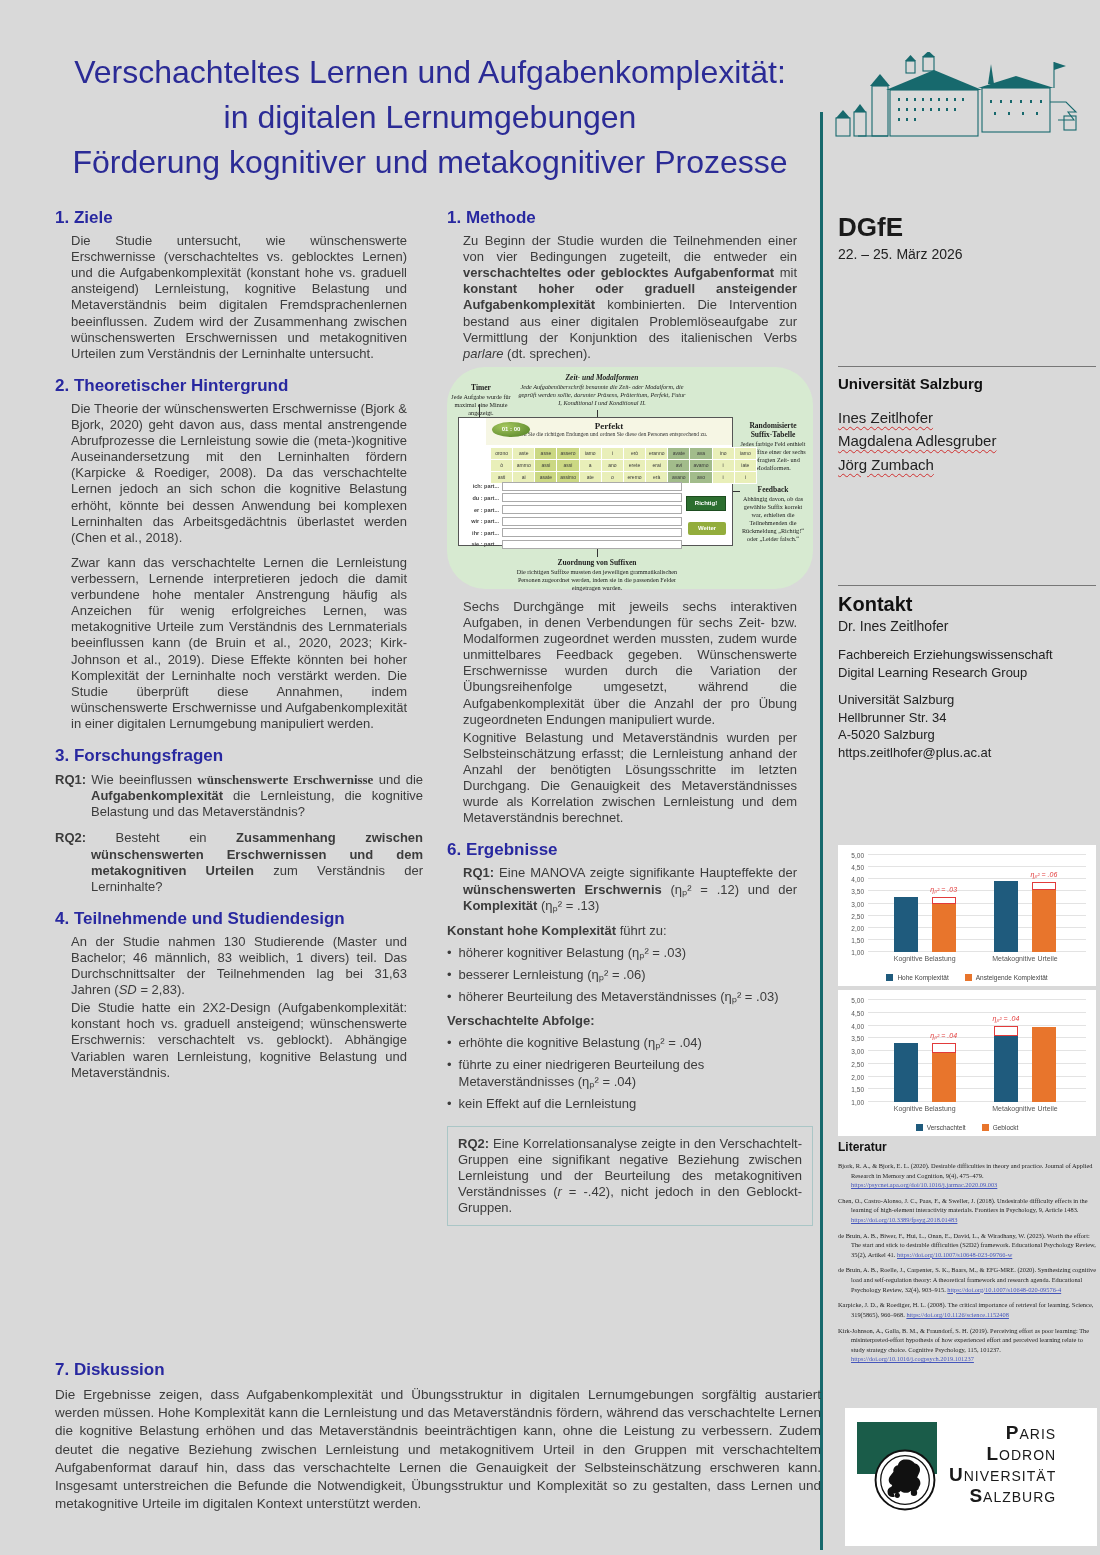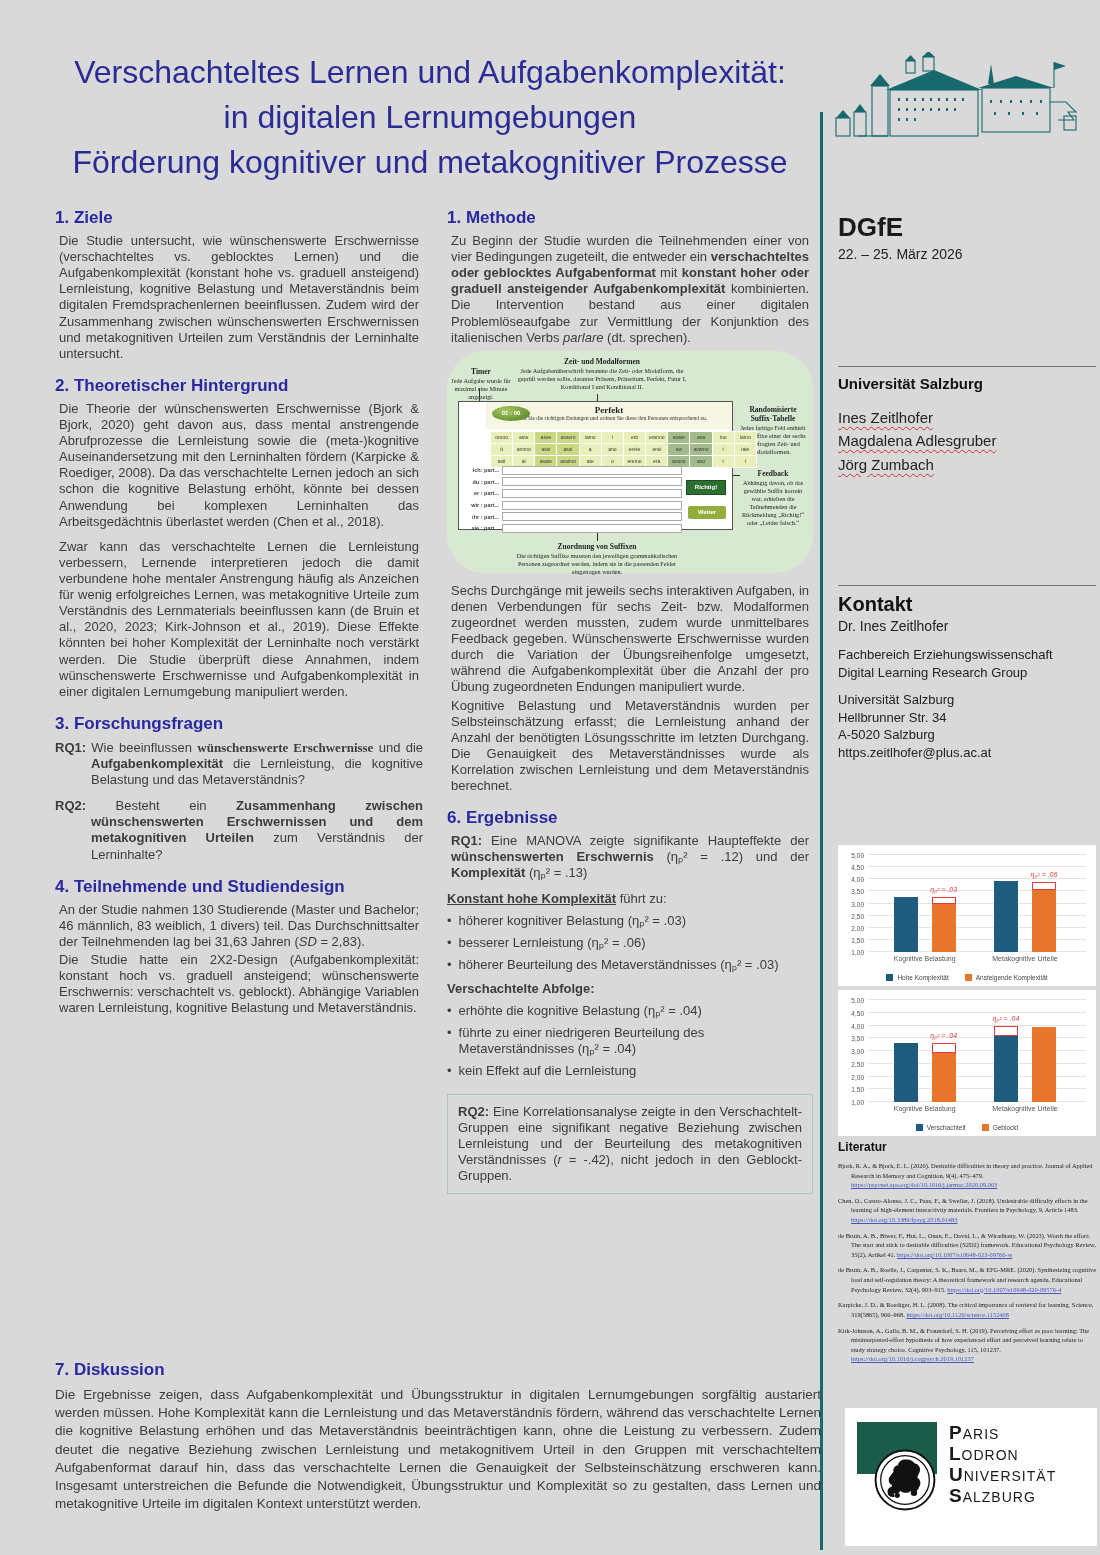--- a/index.html
+++ b/index.html
@@ -9,21 +9,21 @@
   .title{position:absolute;left:40px;top:50px;width:780px;text-align:center;
          color:#2b2b96;font-size:32px;line-height:45px;font-weight:400;}
   .castle{position:absolute;left:828px;top:52px;}
   .vdivider{position:absolute;left:820px;top:112px;width:3px;height:1438px;background:#17696d;}
   
   .col{position:absolute;top:206px;}
   .col.left{left:55px;width:368px;}
   .col.mid{left:447px;width:366px;}
   .col h2{color:#2828a0;font-size:17px;font-weight:bold;margin:14px 0 5px;}
   .col h2:first-child{margin-top:2px;}
-  .col p{font-size:13px;line-height:1.24;text-align:justify;margin:0 4px 9px;}
+  .col p{font-size:13px;line-height:1.24;text-align:justify;margin:0 16px 9px;}
   p.rq{padding-left:36px;text-indent:-36px;margin:6px 0 10px;}
   p.subhead{margin:8px 0 4px;}
   .bullets{margin:0 0 6px;}
   .bullet{display:flex;gap:7px;margin:6px 0;font-size:13px;line-height:1.24;}
   .bullet .bm{flex:0 0 auto;}
   .rq2box{border:1px solid #aac6c6;padding:9px 10px;margin-top:14px;
           font-size:13px;line-height:1.24;text-align:justify;}
   
   .figure{position:relative;width:366px;height:222px;background:#d7ead1;border-radius:38px;margin:4px 0 10px;}
   .fig-ann{position:absolute;font-family:"Liberation Serif",serif;text-align:center;color:#1c1c1c;}
@@ -84,21 +84,21 @@
       color:#555;white-space:nowrap;}
   .legend{position:absolute;bottom:5px;left:0;right:0;display:flex;justify-content:center;
       gap:16px;font-size:6.5px;color:#444;align-items:center;}
   .legend .sq{display:inline-block;width:7px;height:7px;margin-right:4px;vertical-align:-1px;}
   
   .lit-head{font-size:12px;font-weight:bold;color:#111;margin-bottom:7px;}
   .ref{font-family:"Liberation Serif",serif;font-size:6.4px;line-height:1.5;color:#222;
       padding-left:13px;text-indent:-13px;margin-bottom:6px;}
   .ref .lnk{color:#4455bb;text-decoration:underline;}
   
-  .logo-panel{position:absolute;left:845px;top:1408px;width:252px;height:138px;background:#fff;}
+  .logo-panel{position:absolute;left:845px;top:1408px;width:252px;height:138px;background:#fff;text-align:right;}
   .logo-green{position:absolute;left:12px;top:14px;width:80px;height:52px;background:#1a5c49;}
   .logo-seal{position:absolute;left:28px;top:40px;}
   .logo-text{position:absolute;left:104px;top:15px;color:#1a1a1a;}
   .plus-line{font-size:14px;letter-spacing:1px;line-height:19px;white-space:nowrap;}
   .plus-line b{font-size:19px;font-weight:bold;}
 </style>
 </head>
 <body>
 
 <div class="poster">
@@ -183,21 +183,21 @@
     <h2>4. Teilnehmende und Studiendesign</h2>
     <p style="margin-bottom:2px;"><span>An der Studie nahmen 130 Studierende (Master und Bachelor; 46 männlich, 83 weiblich, 1 divers) teil. Das Durchschnittsalter der Teilnehmenden lag bei 31,63 Jahren (</span><span style="font-style: italic;">SD</span><span> = 2,83).</span></p>
     <p>Die Studie hatte ein 2X2-Design (Aufgabenkomplexität: konstant hoch vs. graduell ansteigend; wünschenswerte Erschwernis: verschachtelt vs. geblockt). Abhängige Variablen waren Lernleistung, kognitive Belastung und Metaverständnis.</p>
   </div>
 
   <div class="col mid">
     <h2>1. Methode</h2>
     <p style="margin-bottom:5px;"><span>Zu Beginn der Studie wurden die Teilnehmenden einer von vier Bedingungen zugeteilt, die entweder ein </span><span style="font-weight: bold;">verschachteltes oder geblocktes Aufgabenformat</span><span> mit </span><span style="font-weight: bold;">konstant hoher oder graduell ansteigender Aufgabenkomplexität</span><span> kombinierten. Die Intervention bestand aus einer digitalen Problemlöseaufgabe zur Vermittlung der Konjunktion des italienischen Verbs </span><span style="font-style: italic;">parlare</span><span> (dt. sprechen).</span></p>
 
     <div class="figure">
-      <div class="fig-ann" style="left:70px;top:6px;width:170px;">
+      <div class="fig-ann" style="left:70px;top:6px;width:170px;font-style:italic;">
         <div class="h">Zeit- und Modalformen</div>
         <div class="b">Jede Aufgabenüberschrift benannte die Zeit- oder Modalform, die geprüft werden sollte, darunter Präsens, Präteritum, Perfekt, Futur I, Konditional I und Konditional II.</div>
       </div>
       <div class="fig-ann" style="left:2px;top:16px;width:64px;">
         <div class="h">Timer</div>
         <div class="b">Jede Aufgabe wurde für maximal eine Minute angezeigt.</div>
       </div>
       <div class="fig-ann" style="left:292px;top:54px;width:68px;">
         <div class="h">Randomisierte Suffix-Tabelle</div>
         <div class="b">Jedes farbige Feld enthielt die Suffixe einer der sechs abgefragten Zeit- und Modalformen.</div>
@@ -298,21 +298,21 @@
         <div class="sbtn richtig">Richtig!</div>
         <div class="sbtn weiter">Weiter</div>
       </div>
     </div>
 
     <p style="margin-bottom:2px;">Sechs Durchgänge mit jeweils sechs interaktiven Aufgaben, in denen Verbendungen für sechs Zeit- bzw. Modalformen zugeordnet werden mussten, zudem wurde unmittelbares Feedback gegeben. Wünschenswerte Erschwernisse wurden durch die Variation der Übungsreihenfolge umgesetzt, während die Aufgabenkomplexität über die Anzahl der pro Übung zugeordneten Endungen manipuliert wurde.</p>
     <p>Kognitive Belastung und Metaverständnis wurden per Selbsteinschätzung erfasst; die Lernleistung anhand der Anzahl der benötigten Lösungsschritte im letzten Durchgang. Die Genauigkeit des Metaverständnisses wurde als Korrelation zwischen Lernleistung und dem Metaverständnis berechnet.</p>
 
     <h2>6. Ergebnisse</h2>
     <p><span style="font-weight: bold;">RQ1:</span><span> Eine MANOVA zeigte signifikante Haupteffekte der </span><span style="font-weight: bold;">wünschenswerten Erschwernis</span><span> (ηₚ² = .12) und der </span><span style="font-weight: bold;">Komplexität</span><span> (ηₚ² = .13)</span></p>
-    <p class="subhead"><span style="font-weight: bold; text-decoration: underline;">Konstant hohe Komplexität</span><span> führt zu:</span></p>
+    <p class="subhead"><span style="font-weight: bold;">Konstant hohe Komplexität</span><span> führt zu:</span></p>
     <div class="bullets">
         <div class="bullet">
           <span class="bm">•</span>
           <span>höherer kognitiver Belastung (ηₚ² = .03)</span>
         </div>
         <div class="bullet">
           <span class="bm">•</span>
           <span>besserer Lernleistung (ηₚ² = .06)</span>
         </div>
         <div class="bullet">

